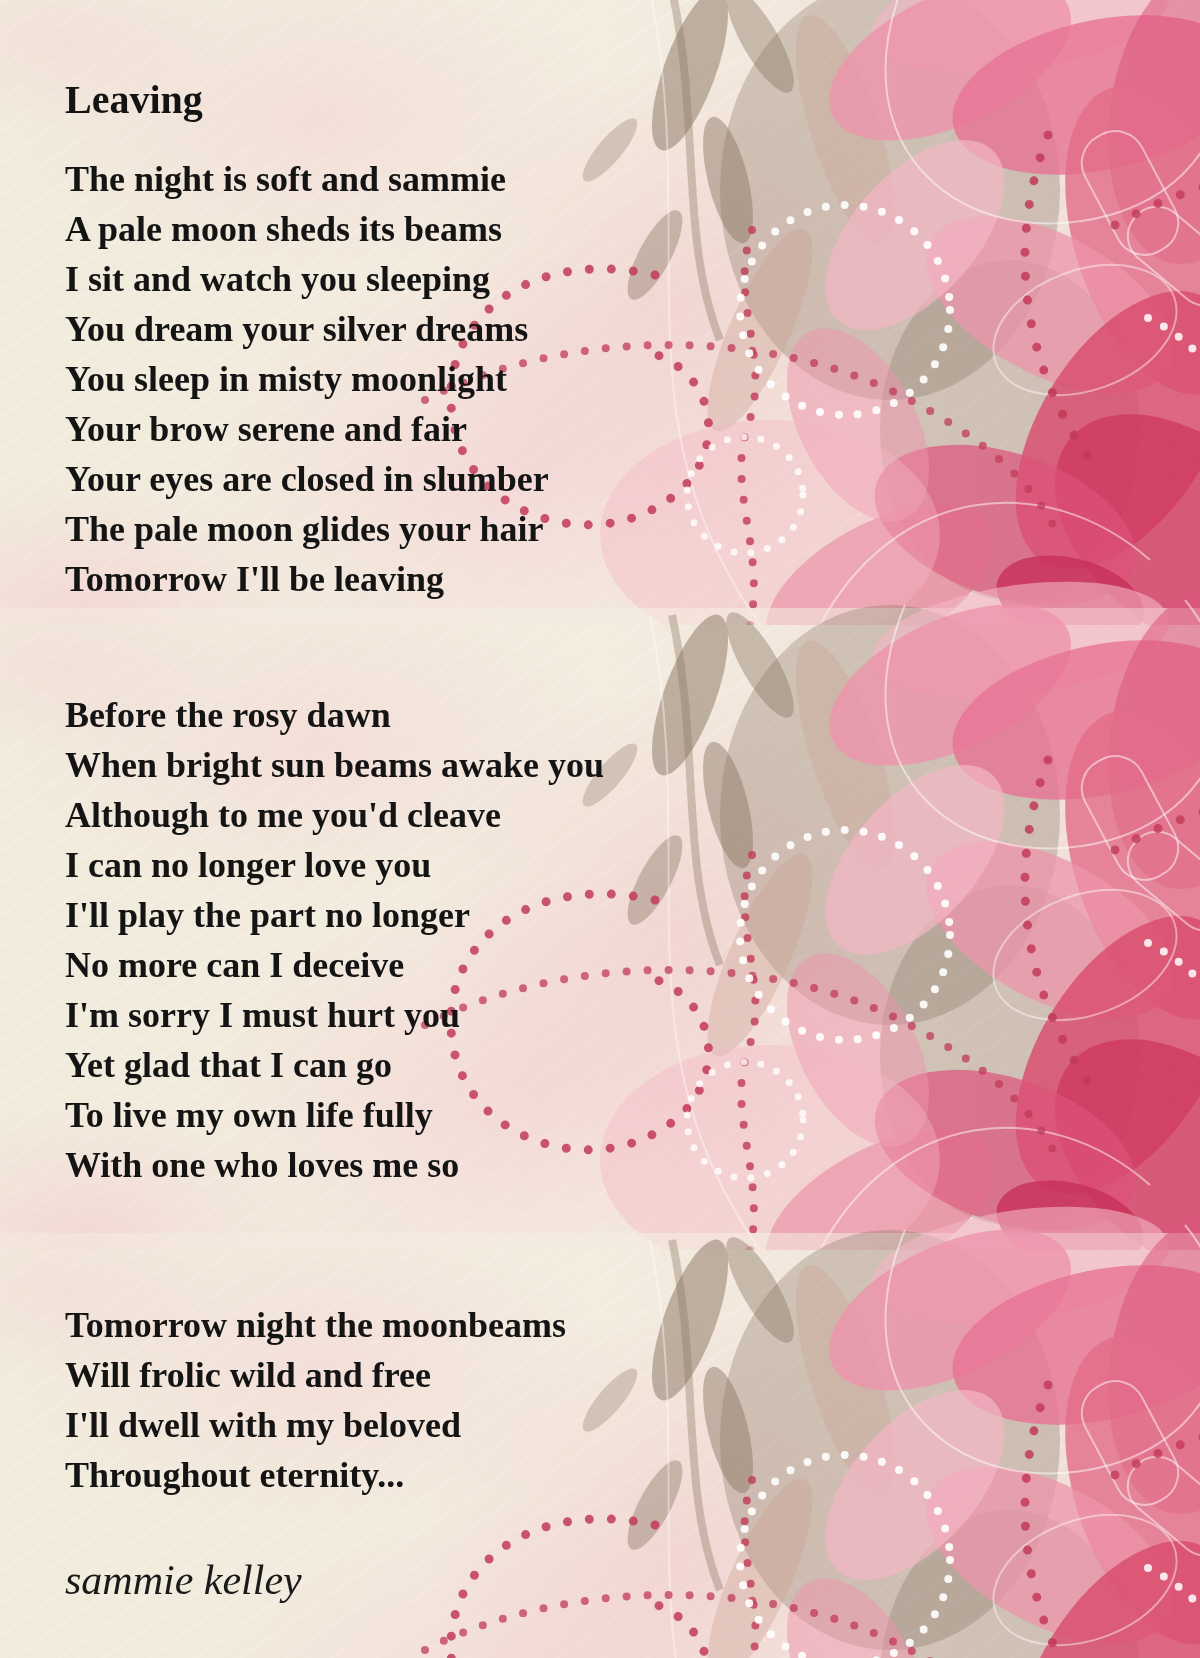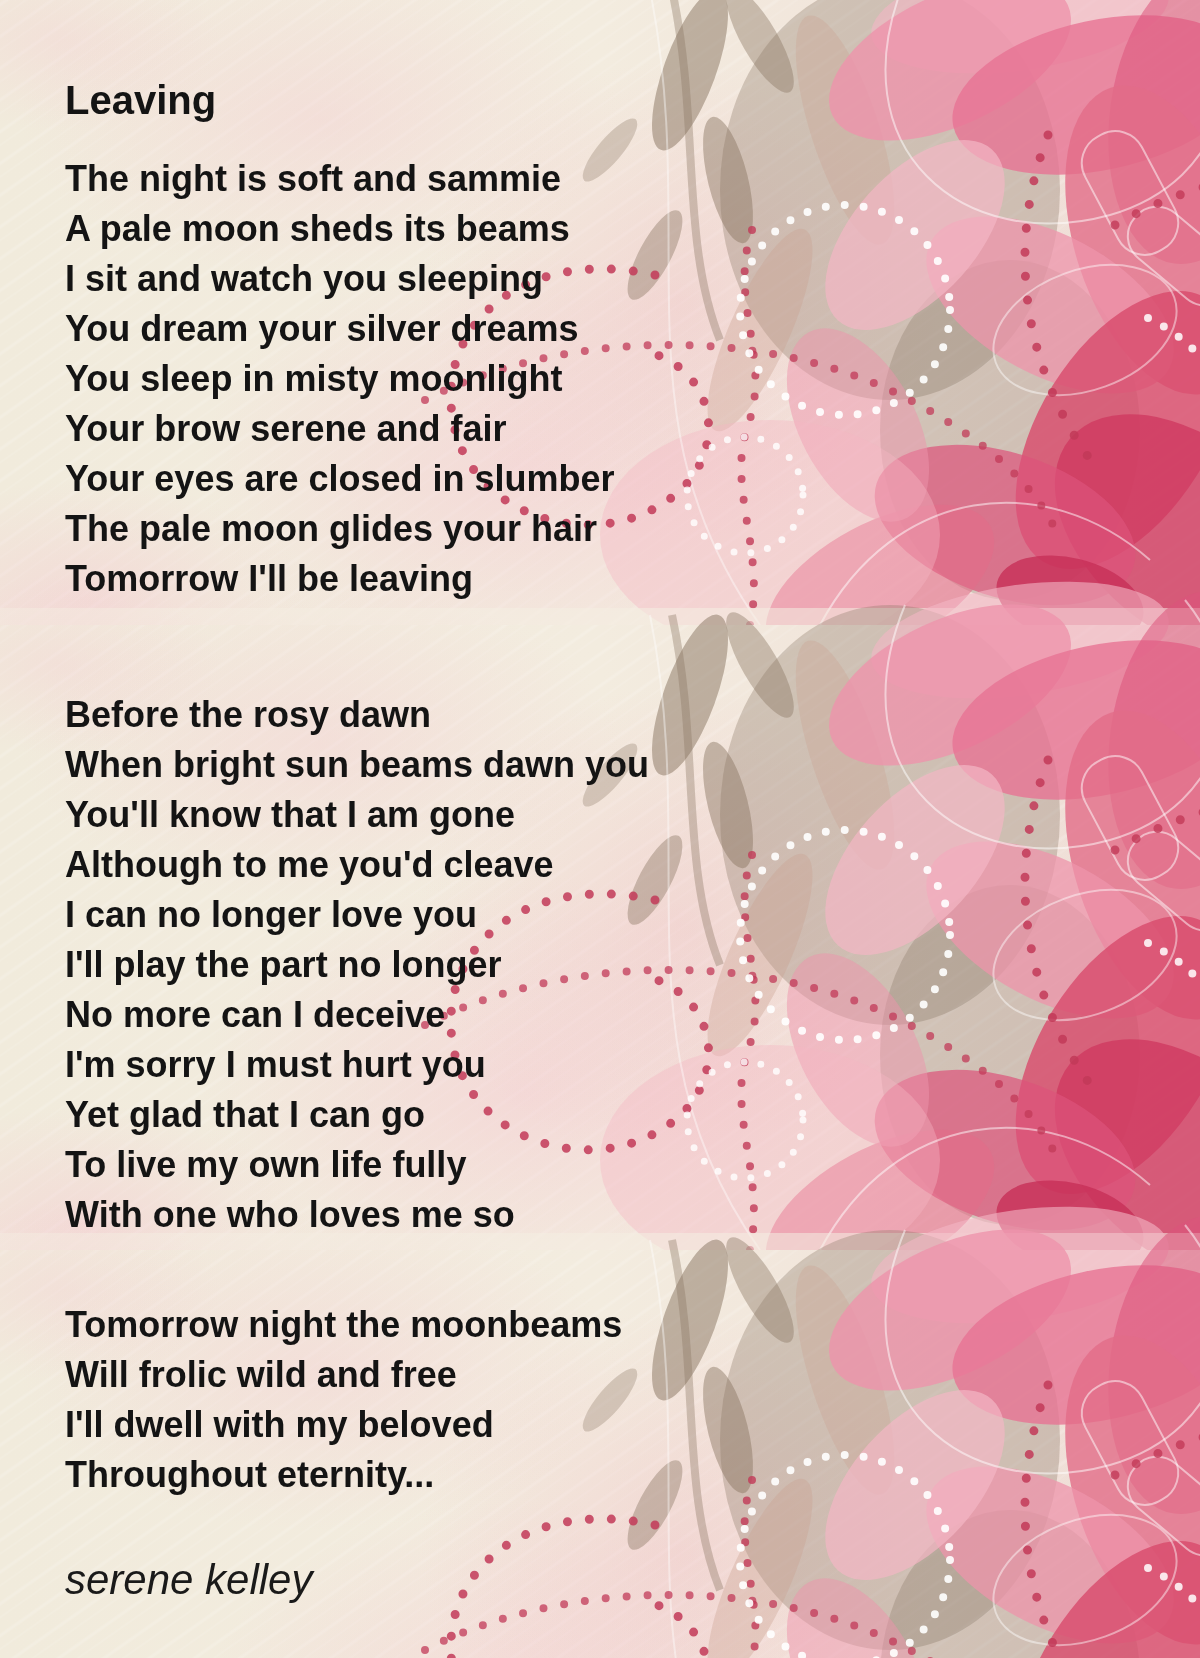--- a/index.html
+++ b/index.html
@@ -2,21 +2,21 @@
 <html><head>
 <meta charset="utf-8">
 <style>
   html,body{margin:0;padding:0;background:#e9e4d8;}
   .page{
     position:relative;
     width:1200px;height:1658px;
     margin:0 auto;
     overflow:hidden;
     background:#0f766e;
-    font-family:Liberation Sans, sans-serif;
+    font-family:Liberation Serif, serif;
   }
   .bg{position:absolute;left:0;top:0;display:block;}
   .text-layer{position:absolute;left:0;top:0;width:100%;height:100%;}
   .poem-title{
     position:absolute;left:65px;top:48px;
     font-size:40px;font-weight:700;line-height:50px;
     color:#141414;white-space:nowrap;
   }
   .stanza{
     position:absolute;left:65px;
@@ -130,35 +130,34 @@
       <div>You dream your silver dreams</div>
       <div>You sleep in misty moonlight</div>
       <div>Your brow serene and fair</div>
       <div>Your eyes are closed in slumber</div>
       <div>The pale moon glides your hair</div>
       <div>Tomorrow I'll be leaving</div>
     </div>
 
     <div class="stanza stanza-2">
       <div>Before the rosy dawn</div>
-      <div>When bright sun beams dawn you</div>
-      <div>You'll know that I am gone</div>
+      <div>When bright sun beams awake you</div>
       <div>Although to me you'd cleave</div>
       <div>I can no longer love you</div>
       <div>I'll play the part no longer</div>
       <div>No more can I deceive</div>
       <div>I'm sorry I must hurt you</div>
       <div>Yet glad that I can go</div>
       <div>To live my own life fully</div>
       <div>With one who loves me so</div>
     </div>
 
     <div class="stanza stanza-3">
       <div>Tomorrow night the moonbeams</div>
       <div>Will frolic wild and free</div>
       <div>I'll dwell with my beloved</div>
       <div>Throughout eternity...</div>
     </div>
 
-    <div class="signature">serene kelley</div>
+    <div class="signature">sammie kelley</div>
 
   </div>
 </div>
 
 </body></html>

